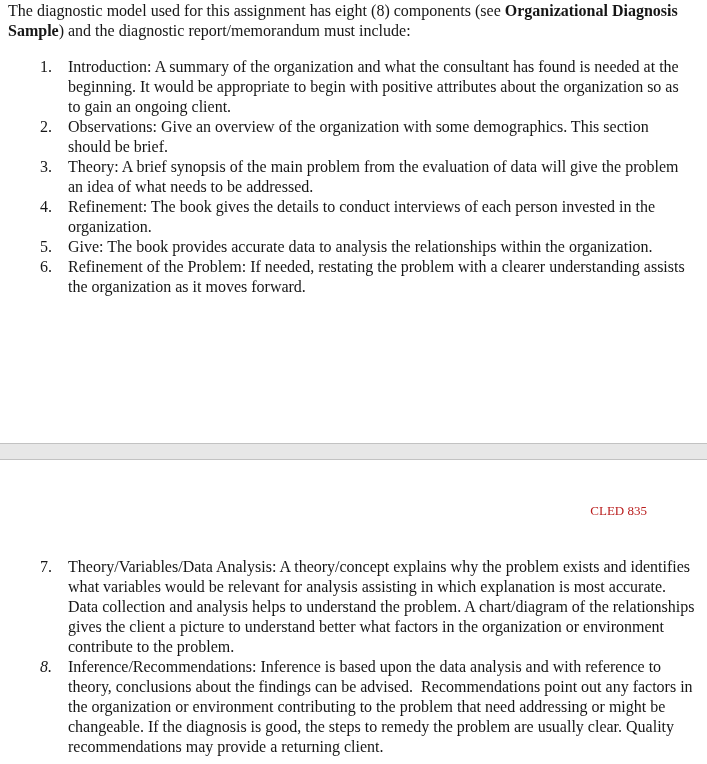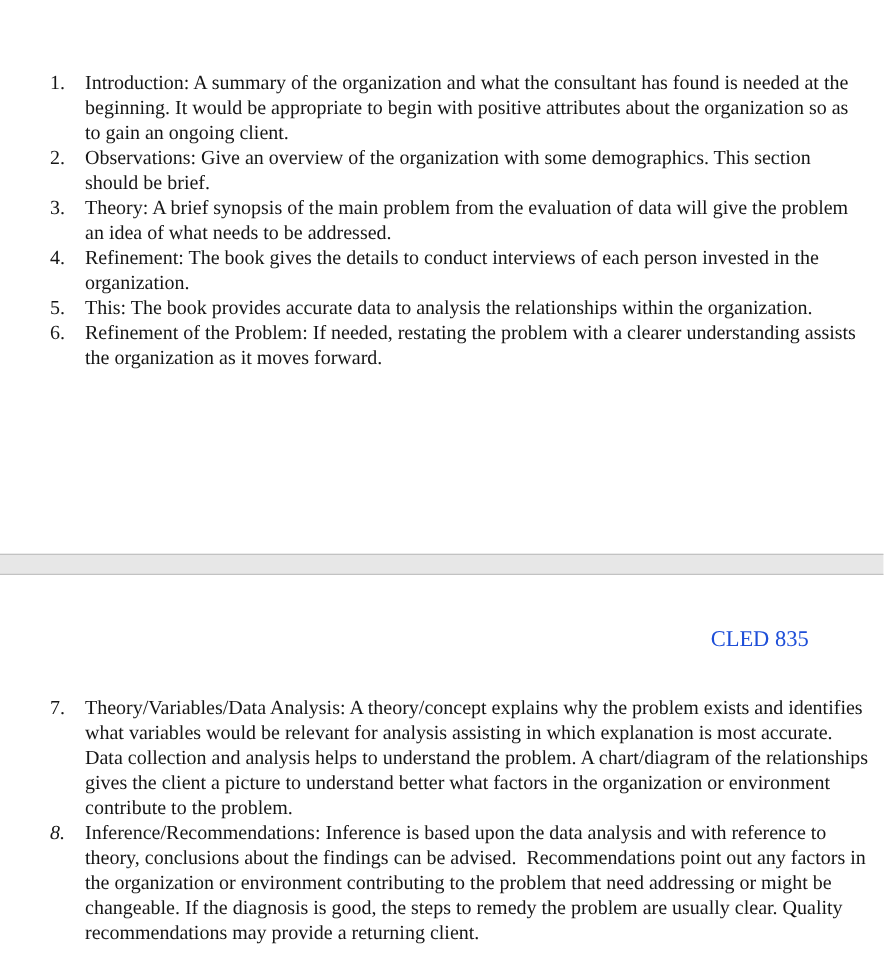--- a/index.html
+++ b/index.html
@@ -38,51 +38,52 @@
     top: 443px;
     height: 15px;
     background: #e7e7e7;
     border-top: 1px solid #c2c2c2;
     border-bottom: 1px solid #c2c2c2;
   }
   .page2-header {
     position: absolute;
     top: 503px;
     right: 60px;
-    font-size: 18px;
+    font-size: 13px;
     line-height: 16px;
-    color: #1d4ed8;
+    color: #b91c1c;
   }
 </style>
 </head>
 <body>
 
 <div class="page">
 
+  <p class="intro"><span class="pre">The diagnostic model used for this assignment has eight (8) components (see </span><span class="bold">Organizational Diagnosis Sample</span><span class="post">) and the diagnostic report/memorandum must include:</span></p>
 
   <div class="num-list list-page1">
     <div class="li">
       <span class="li-num">1.</span>
       <div class="li-body"><span class="li-term">Introduction</span><span class="li-sep">: </span><span class="li-text">A summary of the organization and what the consultant has found is needed at the beginning. It would be appropriate to begin with positive attributes about the organization so as to gain an ongoing client.</span></div>
     </div>
     <div class="li">
       <span class="li-num">2.</span>
       <div class="li-body"><span class="li-term">Observations</span><span class="li-sep">: </span><span class="li-text">Give an overview of the organization with some demographics. This section should be brief.</span></div>
     </div>
     <div class="li">
       <span class="li-num">3.</span>
       <div class="li-body"><span class="li-term">Theory</span><span class="li-sep">: </span><span class="li-text">A brief synopsis of the main problem from the evaluation of data will give the problem an idea of what needs to be addressed.</span></div>
     </div>
     <div class="li">
       <span class="li-num">4.</span>
       <div class="li-body"><span class="li-term">Refinement</span><span class="li-sep">: </span><span class="li-text">The book gives the details to conduct interviews of each person invested in the organization.</span></div>
     </div>
     <div class="li">
       <span class="li-num">5.</span>
-      <div class="li-body"><span class="li-term">This</span><span class="li-sep">: </span><span class="li-text">The book provides accurate data to analysis the relationships within the organization.</span></div>
+      <div class="li-body"><span class="li-term">Give</span><span class="li-sep">: </span><span class="li-text">The book provides accurate data to analysis the relationships within the organization.</span></div>
     </div>
     <div class="li">
       <span class="li-num">6.</span>
       <div class="li-body"><span class="li-term">Refinement of the Problem</span><span class="li-sep">: </span><span class="li-text">If needed, restating the problem with a clearer understanding assists the organization as it moves forward.</span></div>
     </div>
   </div>
 
   <div class="page-break"></div>
 
   <div class="page2-header">CLED 835</div>

